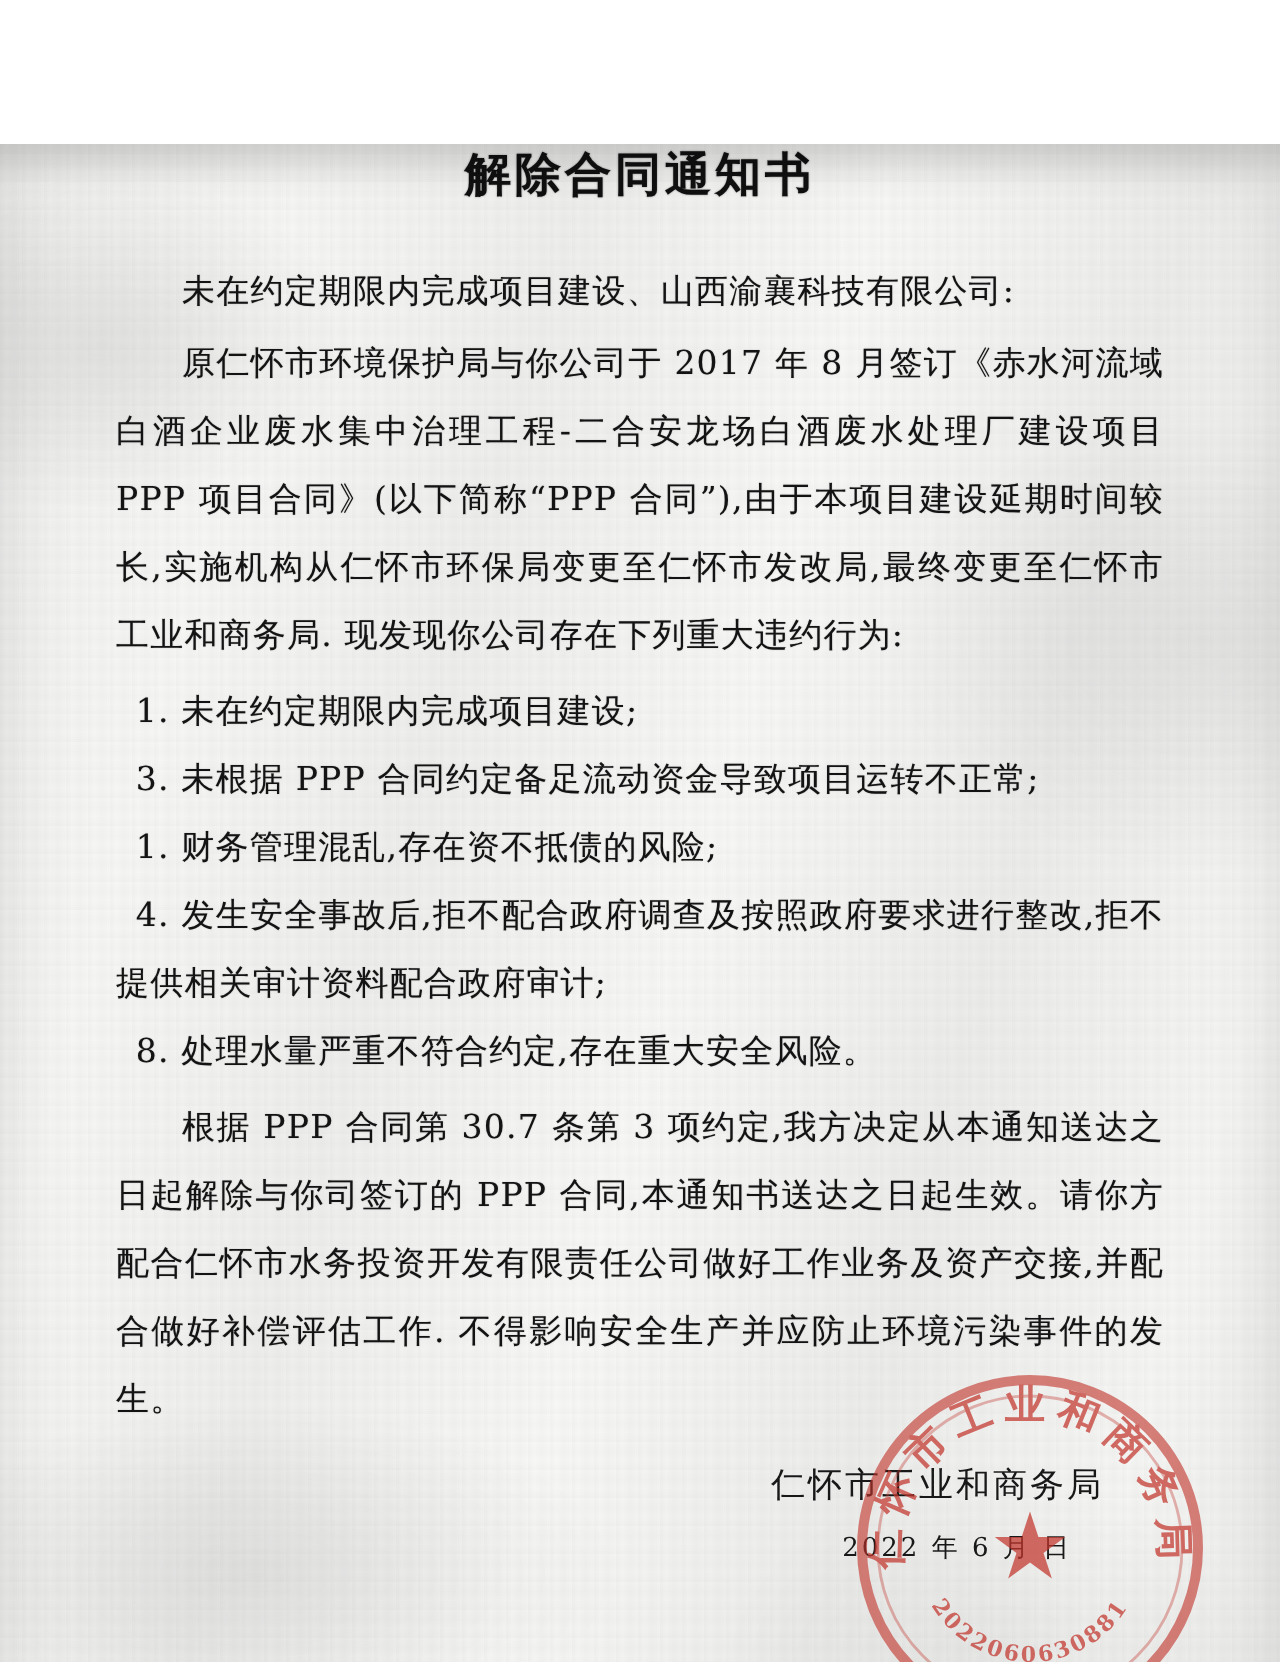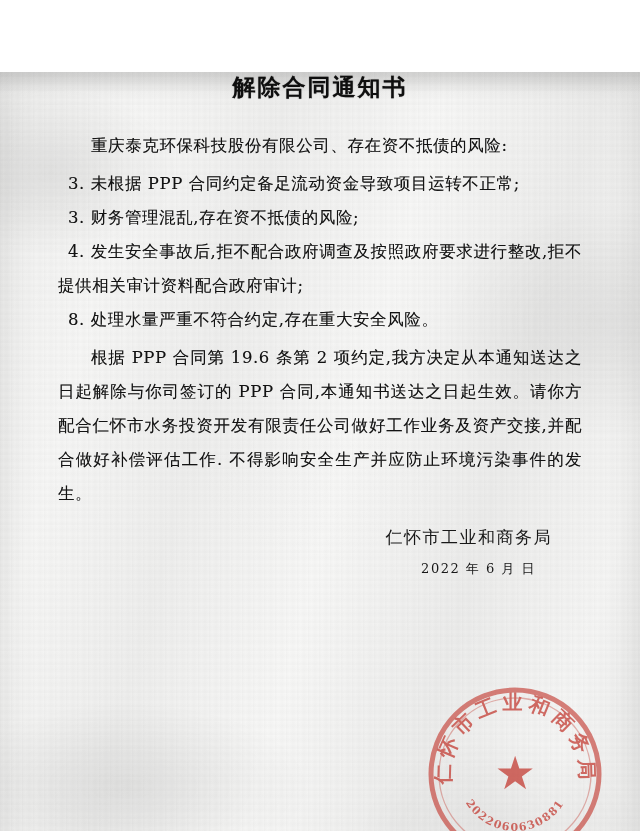--- a/index.html
+++ b/index.html
@@ -149,31 +149,33 @@
 <div id="scan">
 
   <div class="edge-top"></div>
 
   <div class="page">
 
     <div class="doc-title">解除合同通知书</div>
 
     <div class="body-text">
 
-      <p class="para indent2">重庆泰克环保科技股份有限公司、存在资不抵债的风险:</p>
-
+      <p class="para indent2">未在约定期限内完成项目建设、山西渝襄科技有限公司:</p>
+
+      <p class="para indent2">原仁怀市环境保护局与你公司于 2017 年 8 月签订《赤水河流域白酒企业废水集中治理工程-二合安龙场白酒废水处理厂建设项目 PPP 项目合同》(以下简称“PPP 合同”),由于本项目建设延期时间较长,实施机构从仁怀市环保局变更至仁怀市发改局,最终变更至仁怀市工业和商务局. 现发现你公司存在下列重大违约行为:</p>
 
       <div class="list">
+        <span class="list-item">1. 未在约定期限内完成项目建设;</span>
         <span class="list-item">3. 未根据 PPP 合同约定备足流动资金导致项目运转不正常;</span>
-        <span class="list-item">3. 财务管理混乱,存在资不抵债的风险;</span>
+        <span class="list-item">1. 财务管理混乱,存在资不抵债的风险;</span>
         <span class="list-item">4. 发生安全事故后,拒不配合政府调查及按照政府要求进行整改,拒不提供相关审计资料配合政府审计;</span>
         <span class="list-item">8. 处理水量严重不符合约定,存在重大安全风险。</span>
       </div>
 
-      <p class="para indent2">根据 PPP 合同第 19.6 条第 2 项约定,我方决定从本通知送达之日起解除与你司签订的 PPP 合同,本通知书送达之日起生效。请你方配合仁怀市水务投资开发有限责任公司做好工作业务及资产交接,并配合做好补偿评估工作. 不得影响安全生产并应防止环境污染事件的发生。</p>
+      <p class="para indent2">根据 PPP 合同第 30.7 条第 3 项约定,我方决定从本通知送达之日起解除与你司签订的 PPP 合同,本通知书送达之日起生效。请你方配合仁怀市水务投资开发有限责任公司做好工作业务及资产交接,并配合做好补偿评估工作. 不得影响安全生产并应防止环境污染事件的发生。</p>
 
     </div>
 
     <div class="sign-block">
       <div class="sign-org">仁怀市工业和商务局</div>
       <div class="sign-date">2022 年 6 月 日</div>
     </div>
 
   </div>
 

